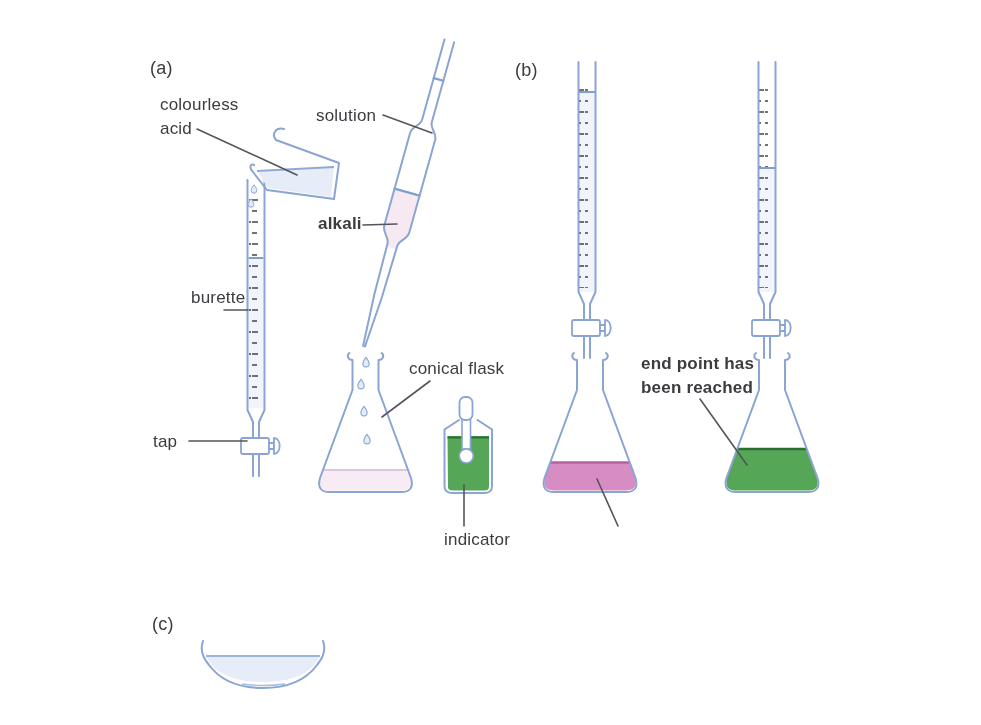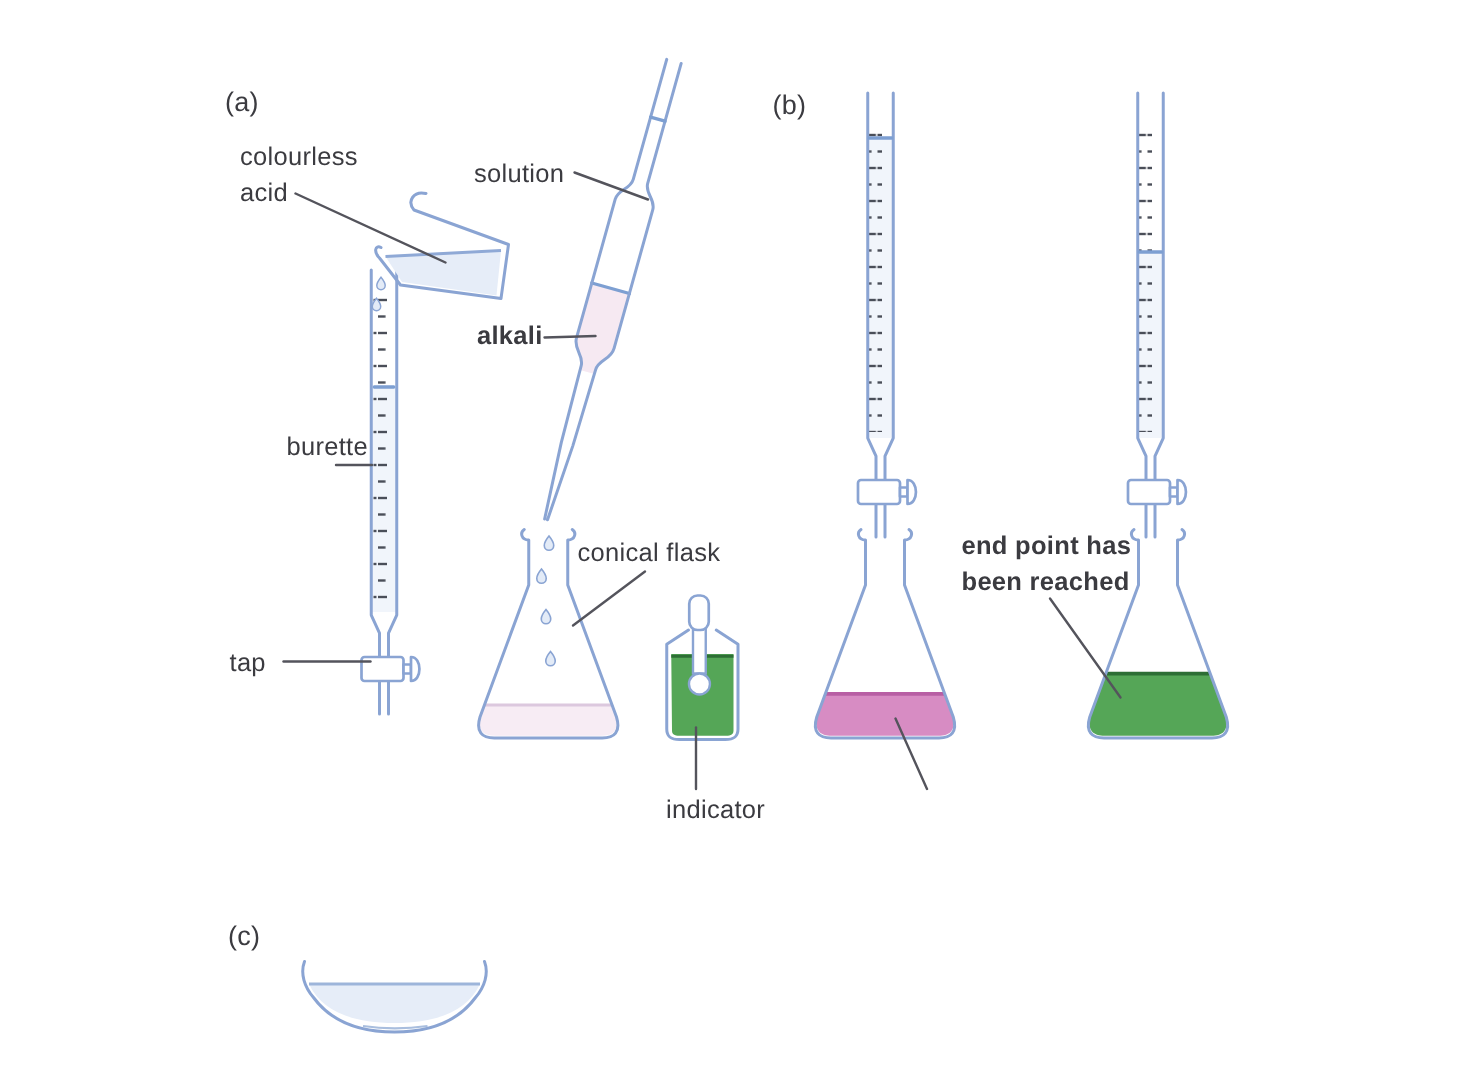--- a/index.html
+++ b/index.html
@@ -141,21 +141,21 @@
   </g>
 </svg>
 
   <div class="lbl tag" style="left:150px;top:56px;">(a)</div>
   <div class="lbl" style="left:160px;top:93px;">colourless
 acid</div>
   <div class="lbl" style="left:316px;top:104px;">solution</div>
   <div class="lbl" style="left:318px;top:212px;font-weight:bold;">alkali</div>
   <div class="lbl" style="left:147px;top:286px;margin-left:44px;">burette</div>
   <div class="lbl" style="left:153px;top:430px;">tap</div>
-  <div class="lbl" style="left:385px;top:357px;">conical flask</div>
+  <div class="lbl" style="left:409px;top:357px;">conical flask</div>
   <div class="lbl" style="left:444px;top:528px;">indicator</div>
 
   <div class="lbl tag" style="left:515px;top:58px;">(b)</div>
   <div class="lbl" style="left:641px;top:352px;font-weight:bold;">end point has
 been reached</div>
 
   <div class="lbl tag" style="left:152px;top:612px;">(c)</div>
 
 </div>
 

